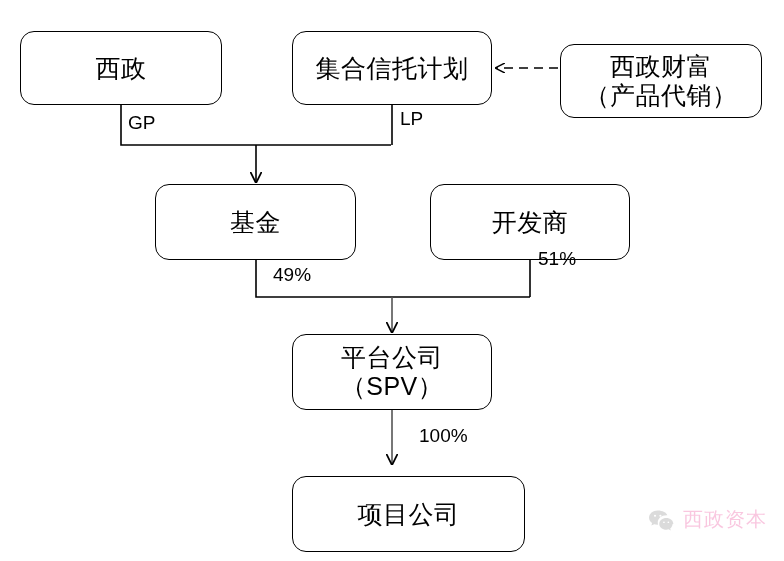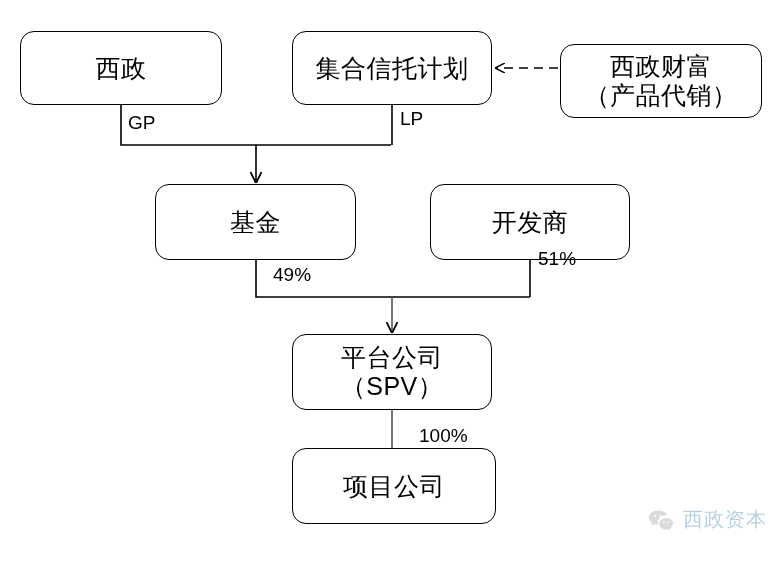--- a/index.html
+++ b/index.html
@@ -56,21 +56,21 @@
   .watermark {
     position: absolute;
     display: flex;
     align-items: center;
     gap: 9px;
     opacity: 0.30;
     z-index: 5;
   }
   .watermark .wm-text {
     font-size: 20px;
-    color: #0369a1;
+    color: #ec4899;
     letter-spacing: 1px;
     white-space: nowrap;
   }
   .wm-icon {
     width: 26px;
     height: 22px;
     display: block;
   }
 </style>
 </head>
@@ -132,21 +132,21 @@
 
   <div class="node" style="left:292px; top:334px; width:200px; height:76px;">
     <span>平台公司</span>
     <span class="line2">（SPV）</span>
   </div>
 
   <div class="node" style="left:430px; top:184px; width:200px; height:76px;">
     <span>开发商</span>
   </div>
 
-  <div class="node" style="left:292px; top:448px; width:204px; height:76px;">
+  <div class="node" style="left:292px; top:476px; width:233px; height:76px;">
     <span>项目公司</span>
   </div>
 
   <div class="edge-label" style="left:128px; top:112px;">GP</div>
   <div class="edge-label" style="left:400px; top:108px;">LP</div>
   <div class="edge-label" style="left:273px; top:264px;">49%</div>
   <div class="edge-label" style="left:538px; top:248px;">51%</div>
   <div class="edge-label" style="left:407px; top:425px;margin-left:12px;">100%</div>
 
   <div class="watermark" style="left:648px; top:506px;">

